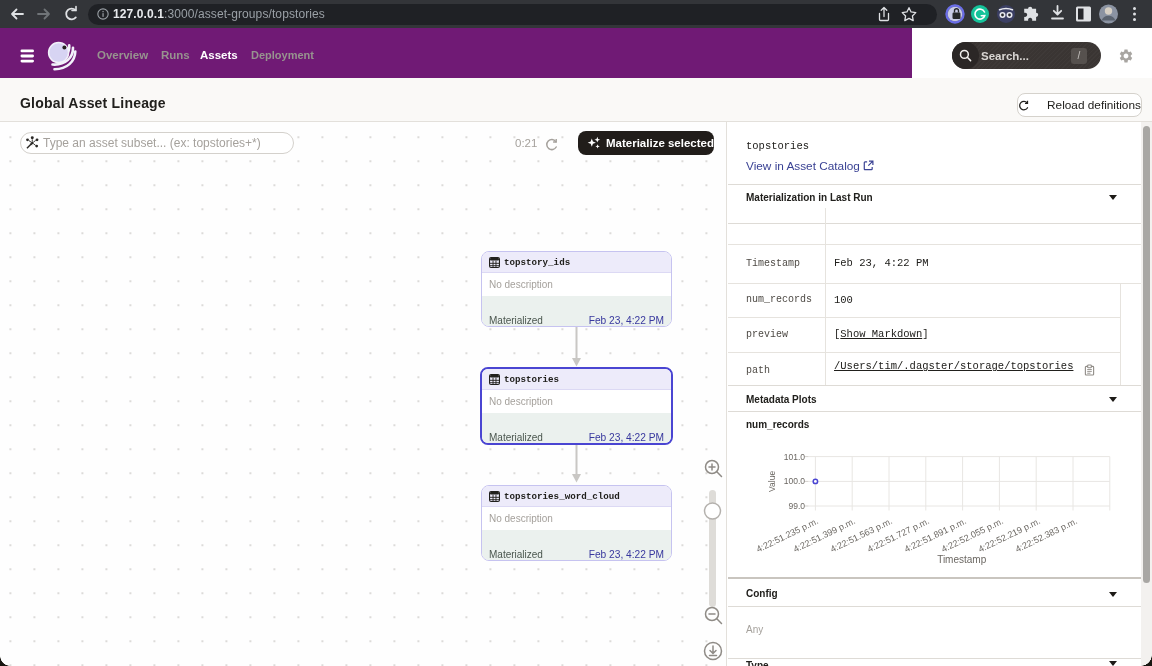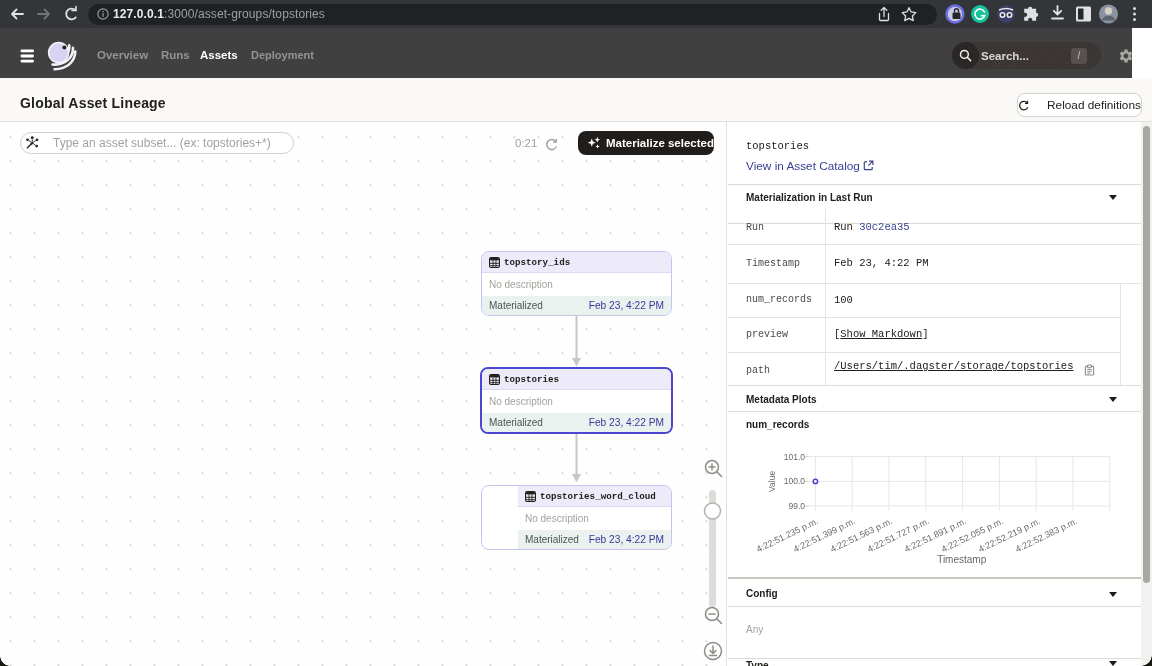--- a/index.html
+++ b/index.html
@@ -6,21 +6,21 @@
 html,body { width:1152px; height:666px; overflow:hidden; }
 body { font-family:"Liberation Sans", sans-serif; position:relative; background:#fff; }
 
 
 .chrome { position:absolute; left:0; top:0; width:1152px; height:28px; background:#333539; }
 .omnibox { position:absolute; left:88px; top:3.5px; width:849px; height:21px; background:#1f2125; border-radius:11px; display:flex; align-items:center; }
 .urltext { font-size:12px; color:#9aa0a6; margin-left:25px; letter-spacing:0.1px; }
 .urltext b { color:#e8eaed; font-weight:bold; }
 
 
-.dnav { position:absolute; left:0; top:28px; width:1132px; height:50px; background:#404040; }
+.dnav { position:absolute; left:0; top:28px; width:912px; height:50px; background:#701a75; }
 .searchpill { position:absolute; left:952px; top:14px; width:149px; height:27px; border-radius:13.5px; background:#3a3533; background-image:repeating-linear-gradient(135deg, rgba(255,255,255,0.025) 0 1px, rgba(0,0,0,0) 1px 3px); display:flex; align-items:center; }
 .searchpill .mag { width:27px; height:27px; border-radius:50%; background:#2b2726; display:flex; align-items:center; justify-content:center; }
 .searchpill .stext { color:#d9d6d3; font-size:11.5px; font-weight:700; margin-left:2px; }
 .slash { position:absolute; right:14px; top:5.5px; width:16px; height:16px; background:#56514e; border-radius:3px; color:#c4c1be; font-size:10px; text-align:center; line-height:16px; }
 
 
 .phead { position:absolute; left:0; top:78px; width:1152px; height:44px; background:#faf9f7; border-bottom:1px solid #e3e0db; }
 .phead h1 { position:absolute; left:20px; top:17px; font-size:14px; font-weight:700; color:#21201d; letter-spacing:0.2px; }
 .reloadbtn { position:absolute; left:1017px; top:15px; width:125px; height:24px; background:#fff; border:1px solid #d5d2cc; border-radius:8px; display:flex; align-items:center; justify-content:center; gap:18px; font-size:11.8px; color:#21201d; }
 
@@ -32,21 +32,21 @@
 .assetinput .ph { color:#a5a19c; font-size:12px; margin-left:6px; }
 .counter { position:absolute; left:515px; top:15px; font-size:11.5px; color:#a5a19c; }
 .matbtn { position:absolute; left:578px; top:9px; width:136px; height:24px; background:#211d1a; border-radius:8px; display:flex; align-items:center; justify-content:flex-end; gap:5px; color:#fff; font-size:11.5px; font-weight:700; }
 
 
 .node { position:absolute; width:191px; background:#fff; border:1.5px solid #c6c3f0; border-radius:8px; overflow:hidden; }
 .node.sel { border:2px solid #4a45d2; }
 .nhead { height:21px; background:#edebfa; border-bottom:1px solid #dcd9f4; display:flex; align-items:center; padding-left:7px; gap:4px; }
 .nhead .nname { font-family:"Liberation Mono", monospace; font-size:9.2px; font-weight:700; color:#21201d; }
 .ndesc { height:23px; display:flex; align-items:center; padding-left:7px; color:#a5a19c; font-size:10px; }
-.nstat { height:19px; background:#ebf1ee; display:flex; align-items:center; padding:0 7px; font-size:10px; }
+.nstat { height:30px; background:#ebf1ee; display:flex; align-items:flex-end; padding:0 7px; font-size:10px; }
 .nstat .ml { color:#4a564e; }
 .nstat .tm { margin-left:auto; color:#38389e; font-size:10.2px; }
 
 
 .panel { position:absolute; left:728px; top:122px; width:424px; height:544px; background:#fff; overflow:hidden; }
 .ptitle { position:absolute; left:18px; top:18px; font-family:"Liberation Mono", monospace; font-size:10.5px; color:#21201d; }
 .plink { position:absolute; left:18px; top:37px; font-size:11.8px; color:#3a4294; }
 .sechead { position:absolute; left:0; width:413px; border-top:1px solid #dedbd6; border-bottom:1px solid #dedbd6; background:#fff; }
 .sechead .t { position:absolute; left:18px; font-size:10px; font-weight:700; color:#21201d; }
 .sechead .caret { position:absolute; right:24px; width:0; height:0; border-left:4.5px solid transparent; border-right:4.5px solid transparent; border-top:5.5px solid #1d1a17; }
@@ -188,21 +188,21 @@
         <circle cx="2.7" cy="4.1" r="1.5"></circle>
         <circle cx="12.9" cy="4.1" r="1.5"></circle>
         <circle cx="12.5" cy="10.8" r="1.5"></circle>
       </g>
       <g stroke="#2b2926" stroke-width="1">
         <path d="M7.8 3.6 V5.8 M4.1 4.8 L6.5 6.6 M11.5 4.8 L9.1 6.4 M8.9 8.2 L11.3 10"></path>
       </g>
       <path d="M6.6 8.6 L2.1 13.1" stroke="#2b2926" stroke-width="1.5"></path>
       <path d="M7.5 7.7 l0.2 2.4 -2.6 -2 z" fill="#2b2926"></path>
     </svg>
-    <span class="ph" style="margin-left:14px">Type an asset subset... (ex: topstories+*)</span>
+    <span class="ph" style="margin-left:4px">Type an asset subset... (ex: topstories+*)</span>
   </div>
   <div class="counter">0:21</div>
   <svg width="13" height="13" style="position:absolute;left:545px;top:15.5px" viewBox="0 0 13 13">
     <path d="M10.8 3.6 A5 5 0 1 0 11.2 9" fill="none" stroke="#a5a19c" stroke-width="1.5" stroke-linecap="round"></path>
     <path d="M11.2 0.9 L11.2 4 L8.1 4" fill="none" stroke="#a5a19c" stroke-width="1.4"></path>
   </svg>
   <div class="matbtn">
     <svg width="14" height="14" viewBox="0 0 14 14">
       <path d="M4.8 2.6 L5.9 5.6 L8.9 6.7 L5.9 7.8 L4.8 10.8 L3.7 7.8 L0.7 6.7 L3.7 5.6 z" fill="#fff"></path>
       <path d="M10.3 0.8 L11.1 2.9 L13.2 3.7 L11.1 4.5 L10.3 6.6 L9.5 4.5 L7.4 3.7 L9.5 2.9 z" fill="#fff"></path>
@@ -243,21 +243,21 @@
           <path d="M1 6.9 H11 M1 9.5 H11 M4.4 4 V11 M7.6 4 V11" stroke="#21201d" stroke-width="1"></path>
         </svg>
         <span class="nname">topstories</span>
       </div>
     <div class="ndesc">No description</div>
     <div class="nstat">
         <span class="ml">Materialized</span>
         <span class="tm">Feb 23, 4:22 PM</span>
       </div>
   </div>
-  <div class="node" style="left:481px;top:363px;padding-left:36px;">
+  <div class="node" style="left:481px;top:363px;">
     <div class="nhead">
         <svg width="11" height="11" viewBox="0 0 12 12">
           <rect x="0.6" y="0.6" width="10.8" height="10.8" rx="1.6" fill="none" stroke="#21201d" stroke-width="1.2"></rect>
           <rect x="1.1" y="1.1" width="9.8" height="2.7" rx="1" fill="#21201d"></rect>
           <path d="M1 6.9 H11 M1 9.5 H11 M4.4 4 V11 M7.6 4 V11" stroke="#21201d" stroke-width="1"></path>
         </svg>
         <span class="nname">topstories_word_cloud</span>
       </div>
     <div class="ndesc">No description</div>
     <div class="nstat">
@@ -297,24 +297,20 @@
       <path d="M4.5 2 H2.2 a0.8 0.8 0 0 0 -.8 .8 v7 a0.8 0.8 0 0 0 .8 .8 h7 a0.8 0.8 0 0 0 .8 -.8 V7.5" fill="none" stroke="#3a4294" stroke-width="1.3"></path>
       <path d="M6.5 1.2 H10.8 V5.5 M10.5 1.5 L5.8 6.2" fill="none" stroke="#3a4294" stroke-width="1.3"></path>
     </svg>
   </div>
 
   <div class="sechead" style="top:62px;height:40px;">
       <span class="t" style="top:6.5px">Materialization in Last Run</span>
       <span class="caret" style="top:9.5px"></span>
     </div>
 
-  <div class="mrow" style="top:86px;height:36px;">
-      <span class="lab" style="top:13.5px">Run</span>
-      <span class="val" style="top:13px">Run <span style="color:#3a4294">30c2ea35</span></span>
-    </div>
   <div class="hline" style="left:0;top:122px;width:413px;"></div>
   <div class="mrow" style="top:122px;height:39px;">
       <span class="lab" style="top:13.5px">Timestamp</span>
       <span class="val" style="top:13px">Feb 23, 4:22 PM</span>
     </div>
   <div class="hline" style="left:0;top:161px;width:413px;"></div>
   <div class="mrow" style="top:161px;height:34px;">
       <span class="lab" style="top:11px">num_records</span>
       <span class="val" style="top:10.5px">100</span>
     </div>

